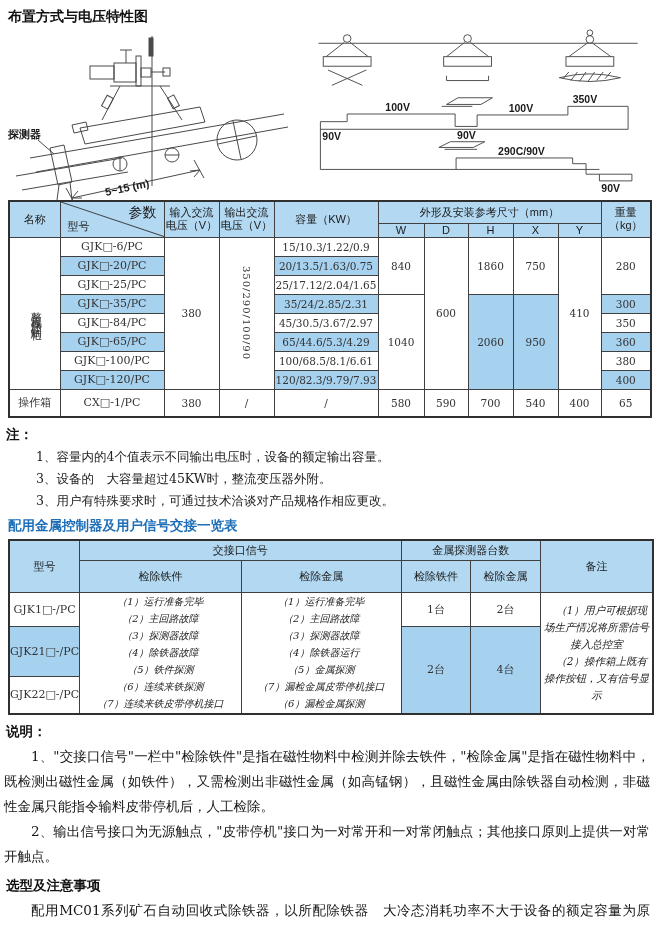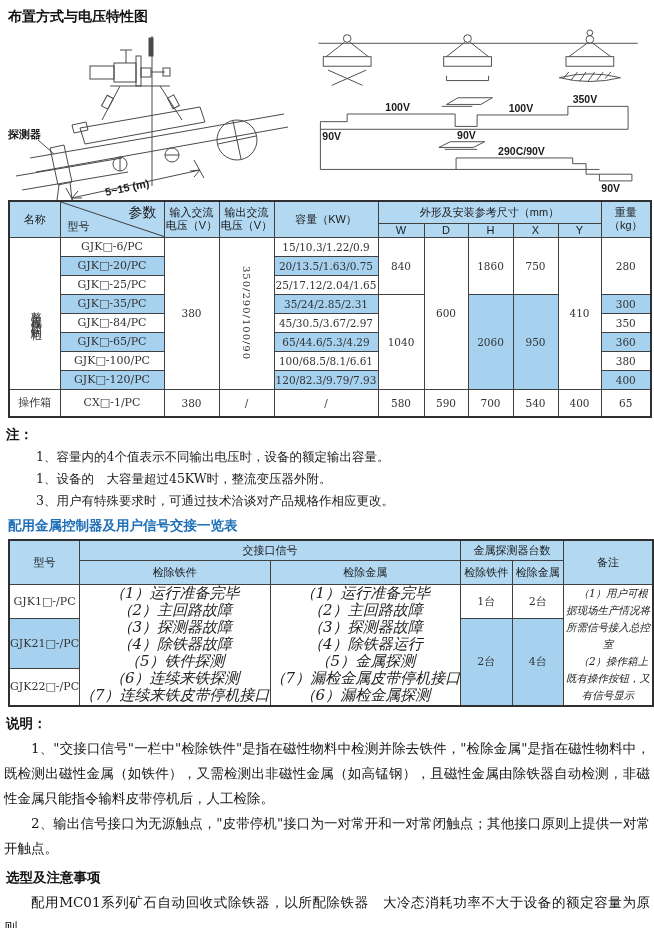--- a/index.html
+++ b/index.html
@@ -22,21 +22,21 @@
   .vtext{writing-mode:vertical-rl;text-orientation:upright;margin:0 auto;
     font-family:"DejaVu Serif",serif;font-size:11px;letter-spacing:3px;color:#333;}
   .vnum{writing-mode:vertical-rl;margin:0 auto;
     font-family:"DejaVu Serif",serif;font-size:10px;color:#333;letter-spacing:1px;}
   .corner{position:relative;}
   .corner svg{position:absolute;left:0;top:0;width:100%;height:100%;}
   .corner .ct{position:absolute;top:4px;right:7px;font-size:14px;}
   .corner .cb{position:absolute;bottom:4px;left:7px;font-size:11px;}
 
   .siglist{text-align:left;padding:2px 4px 2px 8px;font-family:"DejaVu Serif",serif;
-    font-style:italic;font-size:15px;line-height:17px;color:#222;}
+    font-style:italic;font-size:10px;line-height:17px;color:#222;}
   .siglist div{white-space:nowrap;}
   .remark{text-align:left;padding:2px 4px 2px 6px;font-family:"DejaVu Serif",serif;
     font-style:italic;font-size:10.5px;line-height:17px;color:#222;}
   .remark p{margin:0;text-indent:1em;}
   .cnt{font-family:"DejaVu Serif",serif;font-size:11px;color:#333;}
 
   .note-item{font-family:"DejaVu Serif",serif;font-size:12.5px;color:#222;
     margin:0 0 2px 36px;line-height:20px;}
   .para{font-family:"DejaVu Serif",serif;font-size:13.5px;color:#151515;
     line-height:25px;text-indent:2em;margin:0 4px 0 4px;text-align:justify;}
@@ -255,21 +255,21 @@
       <td class="num">540</td>
       <td class="num">400</td>
       <td class="num">65</td>
     </tr>
   </tbody>
     </table>
 
   <div class="sec-black">注：</div>
   <div>
     <div class="note-item">1、容量内的4个值表示不同输出电压时，设备的额定输出容量。</div>
-    <div class="note-item">1、设备的　大容量超过45KW时，整流变压器外附。</div>
+    <div class="note-item">3、设备的　大容量超过45KW时，整流变压器外附。</div>
     <div class="note-item">3、用户有特殊要求时，可通过技术洽谈对产品规格作相应更改。</div>
   </div>
 
   <div class="sec-blue">配用金属控制器及用户信号交接一览表</div>
 
   <table class="ptable">
     <colgroup>
       <col style="width:67px">
         <col style="width:162px">
         <col style="width:160px">
@@ -277,21 +277,21 @@
         <col style="width:70px">
         <col style="width:113px">
     </colgroup>
     <tbody>
         <tr style="height:20px">
       <th class="hdr" rowspan="2">型号</th>
       <th class="hdr" colspan="2">交接口信号</th>
       <th class="hdr" colspan="2">金属探测器台数</th>
       <th class="hdr" rowspan="2">备注</th>
     </tr>
-    <tr style="height:24px">
+    <tr style="height:32px">
       <th class="hdr">检除铁件</th>
       <th class="hdr">检除金属</th>
       <th class="hdr">检除铁件</th>
       <th class="hdr">检除金属</th>
     </tr>
     <tr style="height:34px">
       <td class="mod">GJK1□-/PC</td>
       <td class="siglist" rowspan="3">
         <div>（1）运行准备完毕</div>
         <div>（2）主回路故障</div>

